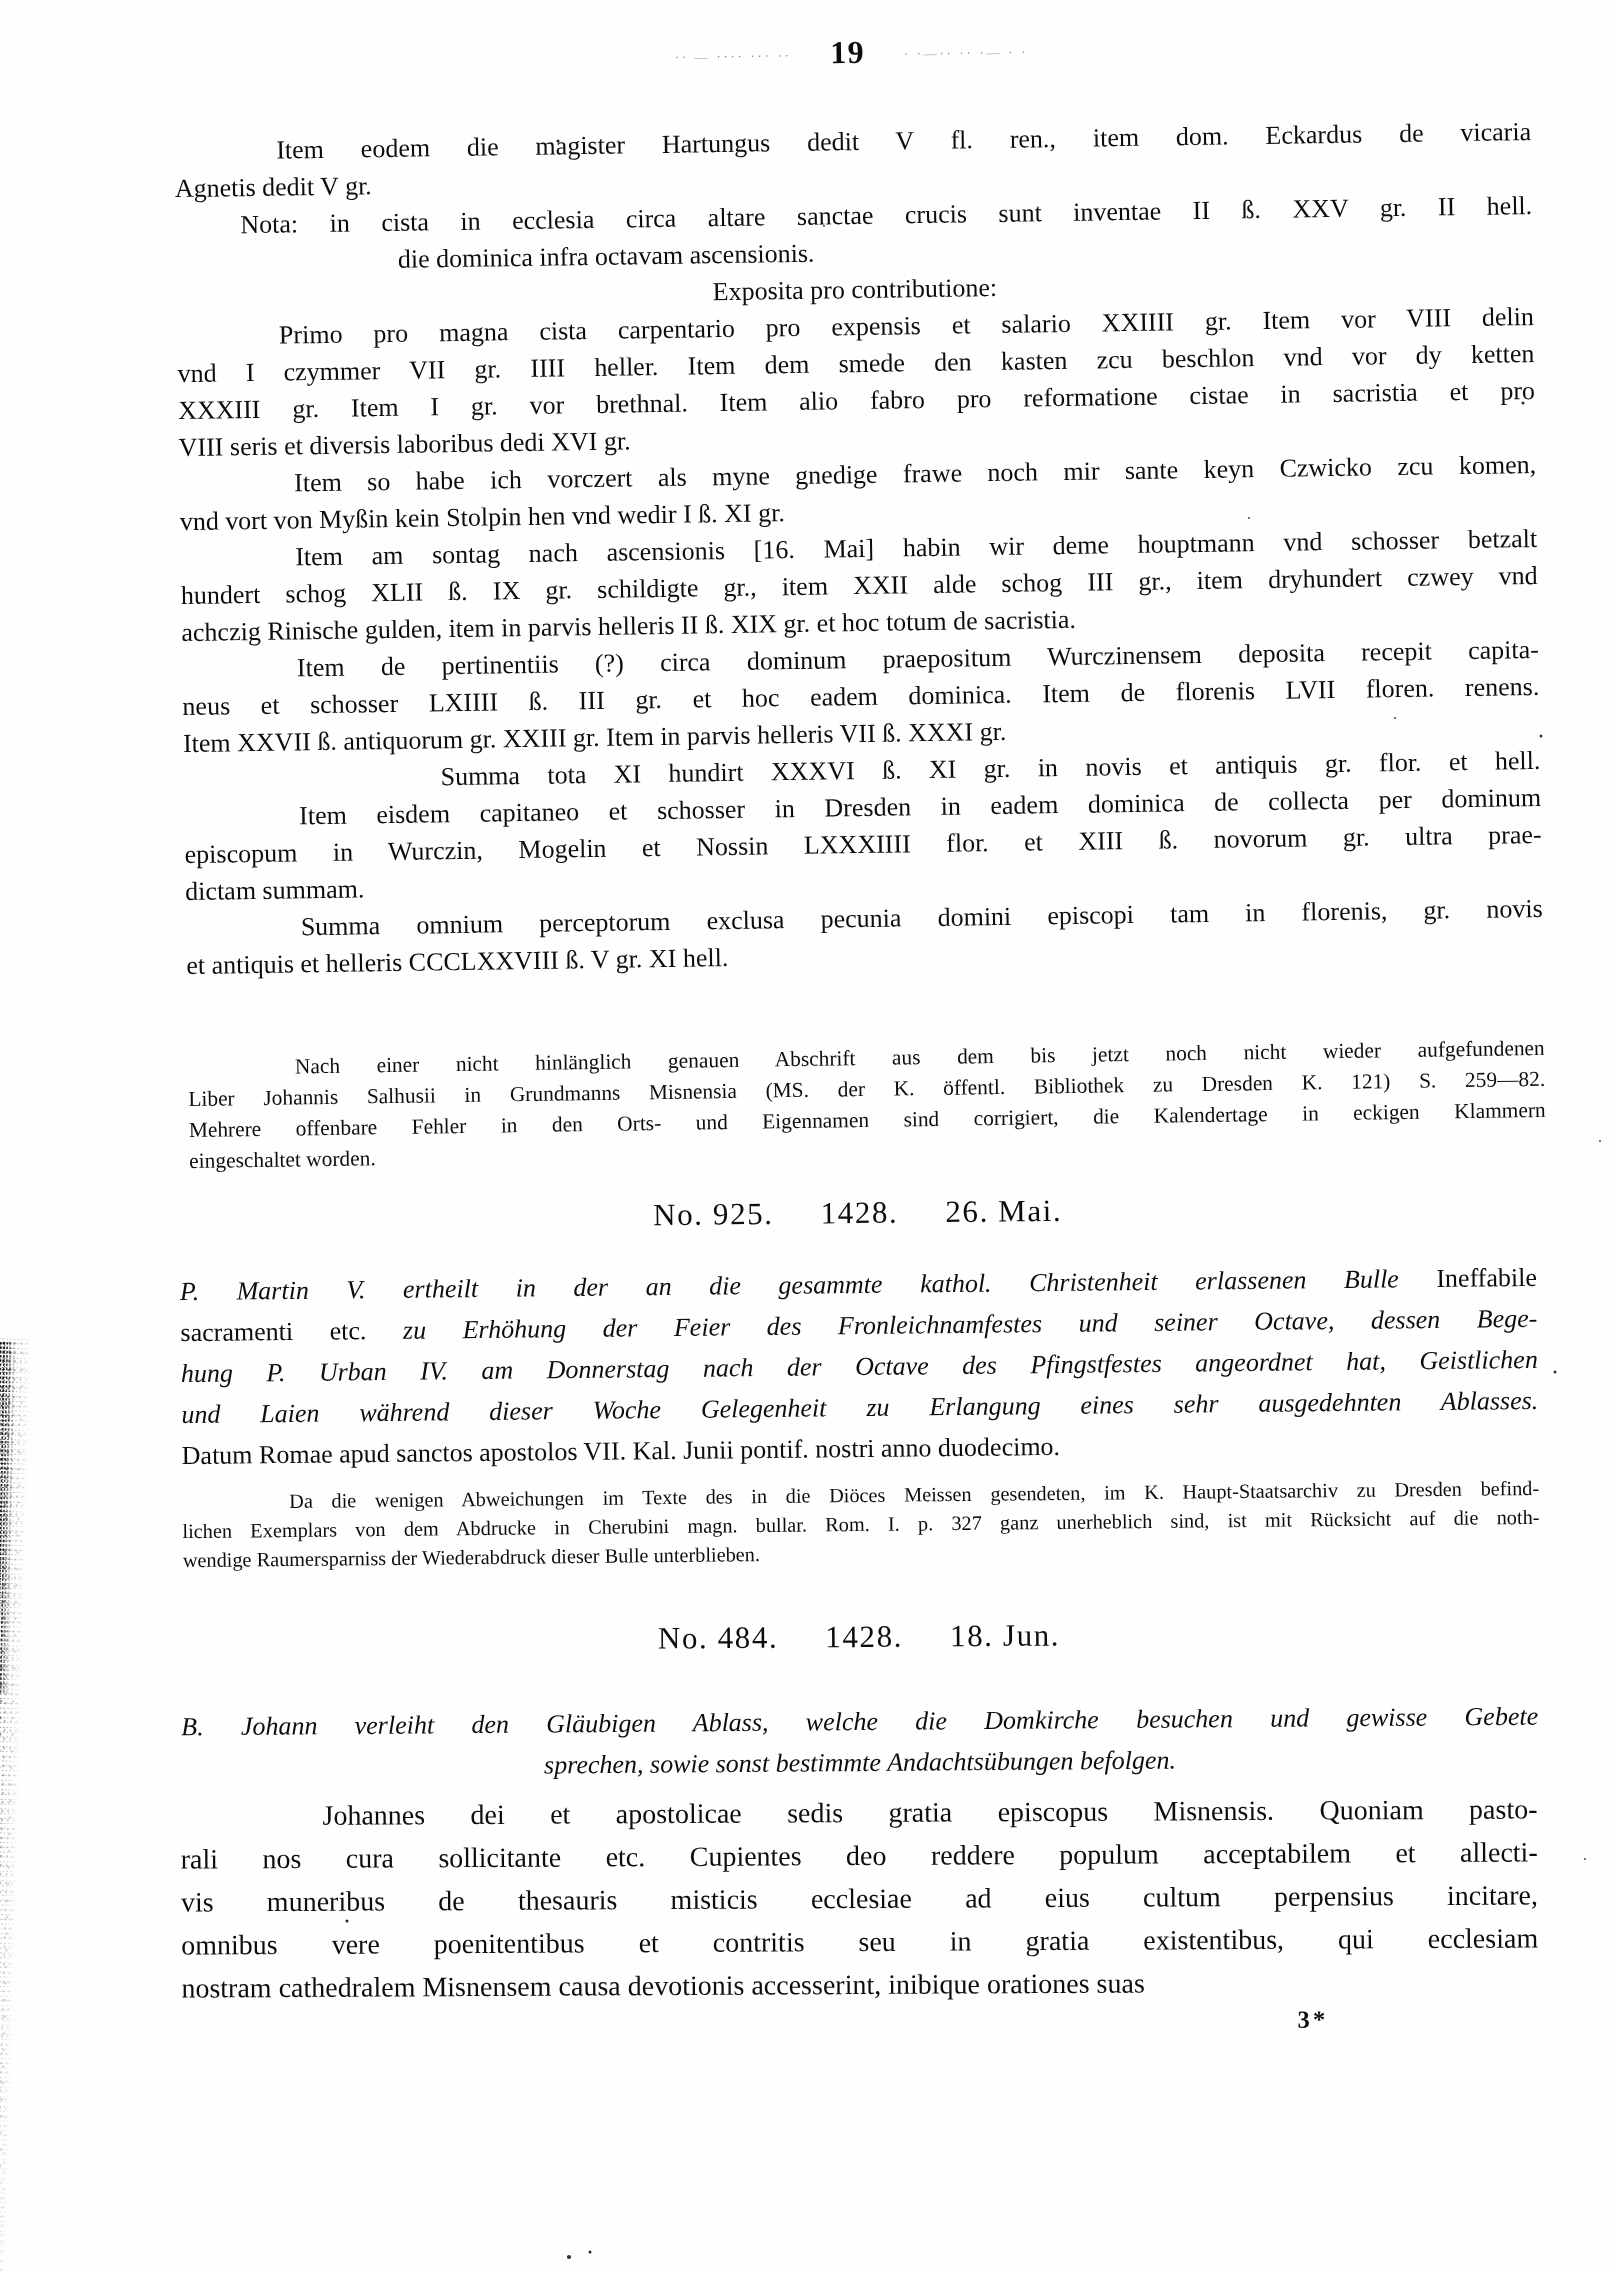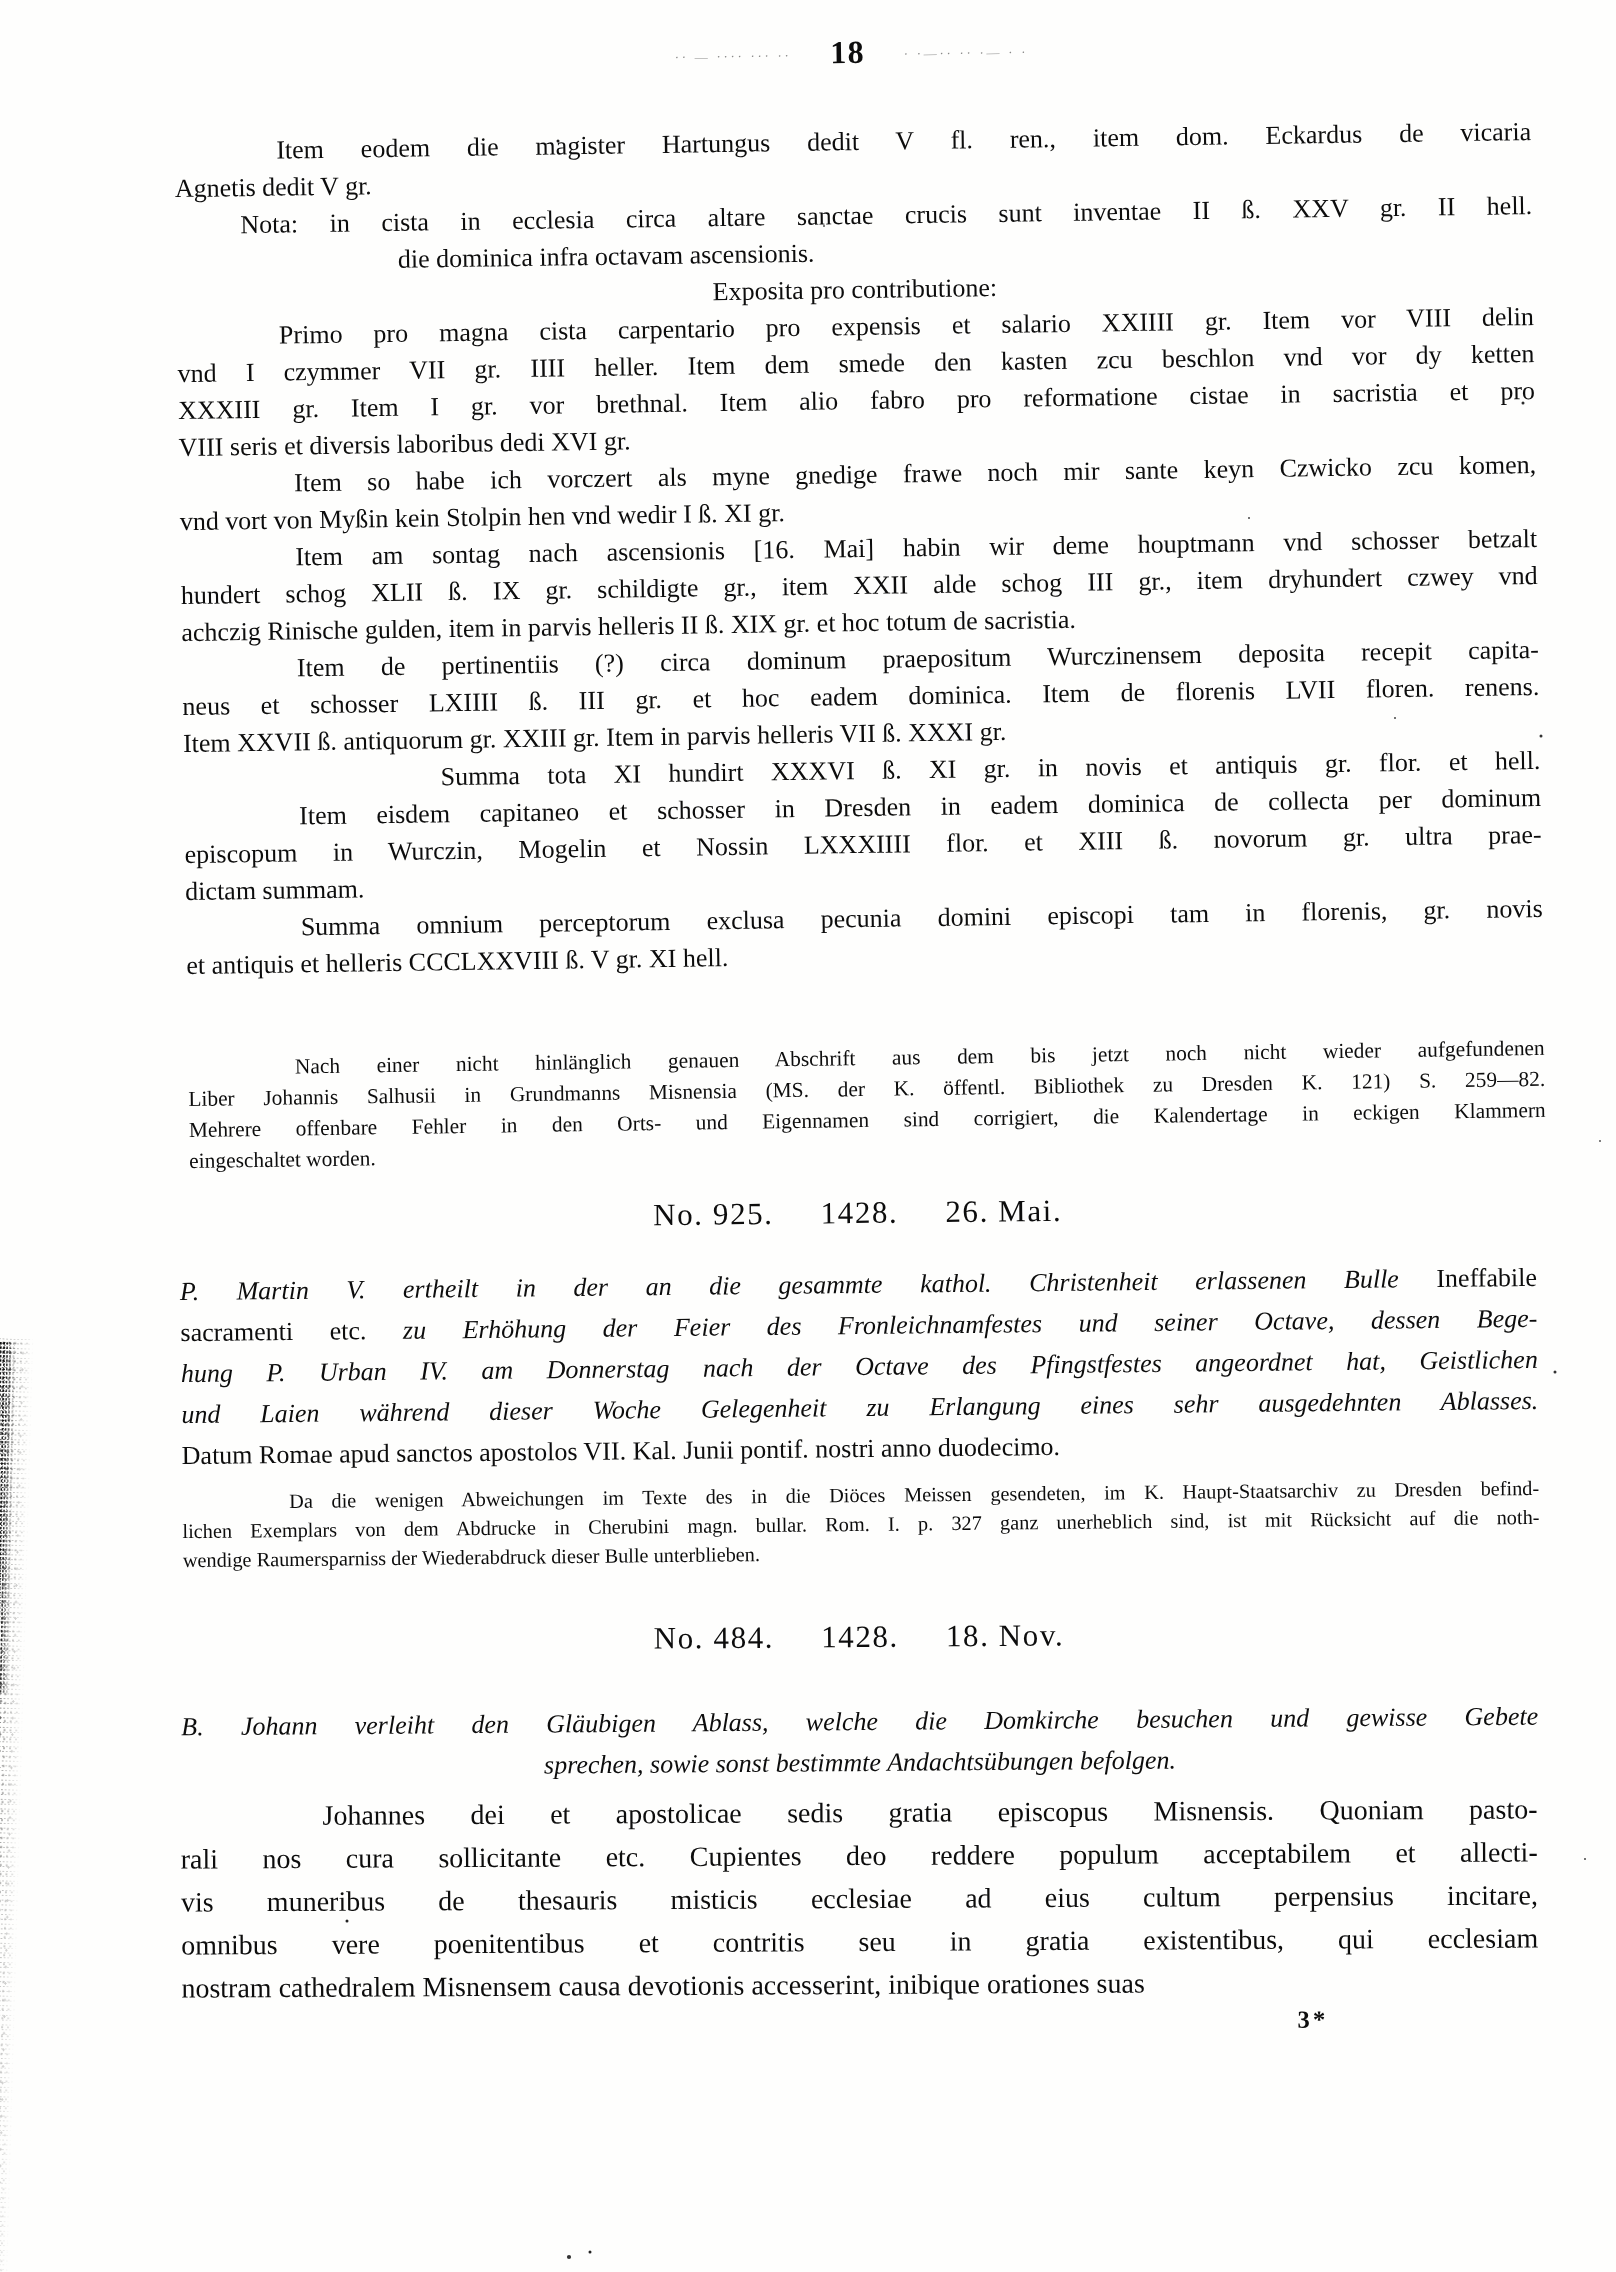--- a/index.html
+++ b/index.html
@@ -97,21 +97,21 @@
 <div class="sheet">
   <div class="binding-noise"></div>
   <div class="binding-noise-dense"></div>
   <div class="specks"></div>
 
   <div class="col">
 
     <div class="group g1">
       <div class="pagehead">
         <span class="marks">·· — ···· ··· ··</span>
-        <span class="pageno">18</span>
+        <span class="pageno">19</span>
         <span class="marks">· ·—·· ·· ·— · ·</span>
       </div>
 
       <div class="account">
         <div class="para">
             <div class="ln in2">Item eodem die magister Hartungus dedit V fl. ren., item dom. Eckardus de vicaria</div>
             <div class="ln last">Agnetis dedit V gr.</div>
           </div>
         <div class="para">
             <div class="ln in1">Nota: in cista in ecclesia circa altare sanctae crucis sunt inventae II ß. XXV gr. II hell.</div>
@@ -179,21 +179,21 @@
           <div class="ln fin">Da die wenigen Abweichungen im Texte des in die Diöces Meissen gesendeten, im K. Haupt-Staatsarchiv zu Dresden befind-</div>
           <div class="ln ">lichen Exemplars von dem Abdrucke in Cherubini magn. bullar. Rom. I. p. 327 ganz unerheblich sind, ist mit Rücksicht auf die noth-</div>
           <div class="ln last">wendige Raumersparniss der Wiederabdruck dieser Bulle unterblieben.</div>
         </div>
     </div>
 
     <div class="group g3">
       <div class="heading">
         <span>No. 484.</span>
         <span>1428.</span>
-        <span>18. Nov.</span>
+        <span>18. Jun.</span>
       </div>
       <div class="regest">
           <div class="ln "><span class="it">B. Johann verleiht den Gläubigen Ablass, welche die Domkirche besuchen und gewisse Gebete</span></div>
           <div class="ln ctr"><span class="it">sprechen, sowie sonst bestimmte Andachtsübungen befolgen.</span></div>
         </div>
     </div>
 
     <div class="group g4">
       <div class="charter">
           <div class="ln in4">Johannes dei et apostolicae sedis gratia episcopus Misnensis.  Quoniam pasto-</div>

